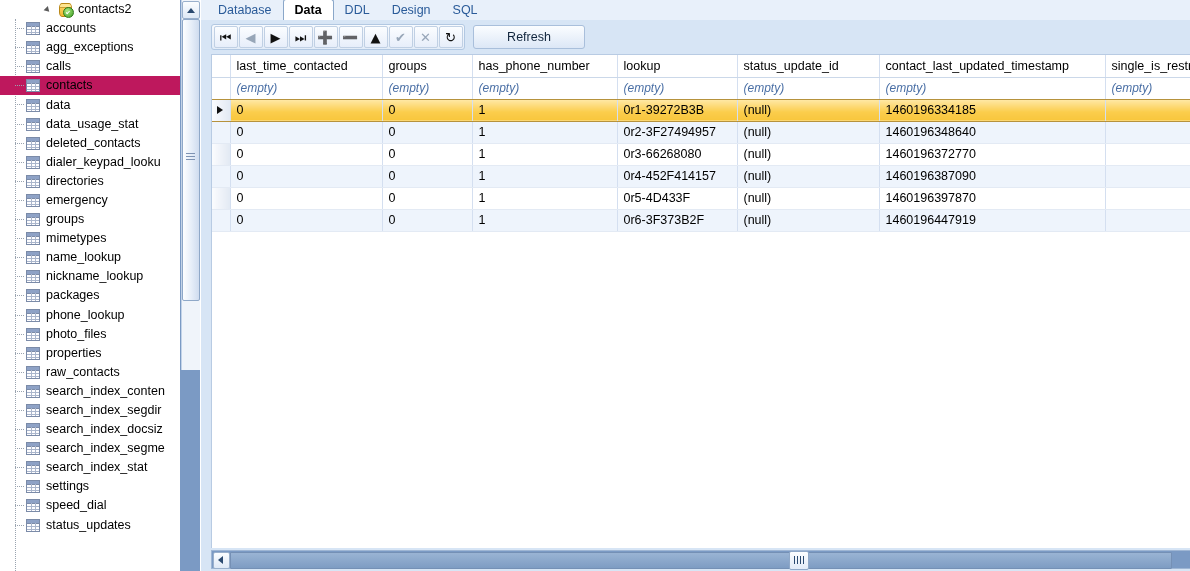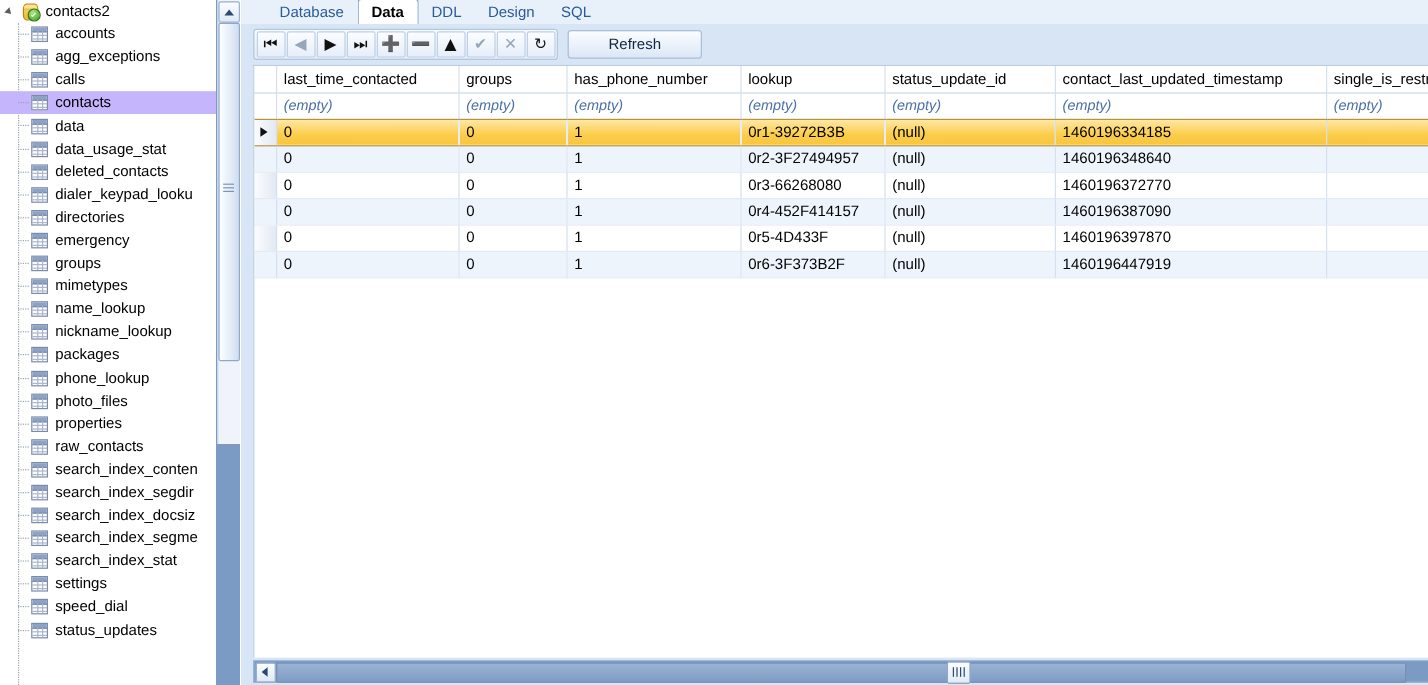--- a/index.html
+++ b/index.html
@@ -23,23 +23,23 @@
     flex:0 0 200px;
   }
   .tree{position:absolute;top:0;left:0;width:180px;padding-top:0;}
   .tree-row{
     position:relative;
     height:19.1px;
     display:flex;align-items:center;
     white-space:nowrap;
     padding-left:0;
   }
-  .tree-row.root{padding-left:4px;}
+  .tree-row.root{padding-left:20px;margin-left:24px;}
   .tree-row.child{padding-left:26px;}
-  .tree-row.selected{background:#c4b5fd;}
+  .tree-row.selected{background:#be185d;}
   .expander{
     width:12px;height:12px;flex:0 0 12px;margin-right:2px;
     position:relative;
   }
   .expander::after{
     content:"";position:absolute;left:1px;top:3px;
     border-left:5px solid #5a5a5a;
     border-top:3.5px solid transparent;
     border-bottom:3.5px solid transparent;
     transform:rotate(45deg);
@@ -120,21 +120,21 @@
   .sb-thumb .grip i{display:block;height:1px;background:#7e93b3;margin-bottom:2px;}
 
   
   .main{
     position:relative;width:990px;height:571px;flex:0 0 990px;
     background:#cfe0f3;
   }
   .tabbar{
     position:relative;height:20px;background:#e8f0fa;
     border-bottom:1px solid #8aa7c9;
-    display:flex;align-items:flex-end;padding-left:21px;
+    display:flex;align-items:flex-end;padding-left:6px;
   }
   .tab{
     position:relative;height:20px;line-height:20px;padding:0 11px;
     font-size:12.5px;color:#2a5b99;cursor:default;white-space:nowrap;
   }
   .tab.active{
     background:#ffffff;color:#000;font-weight:bold;
     border-left:1px solid #8aa7c9;border-right:1px solid #8aa7c9;
     border-top:1px solid #8aa7c9;
     border-radius:3px 3px 0 0;

